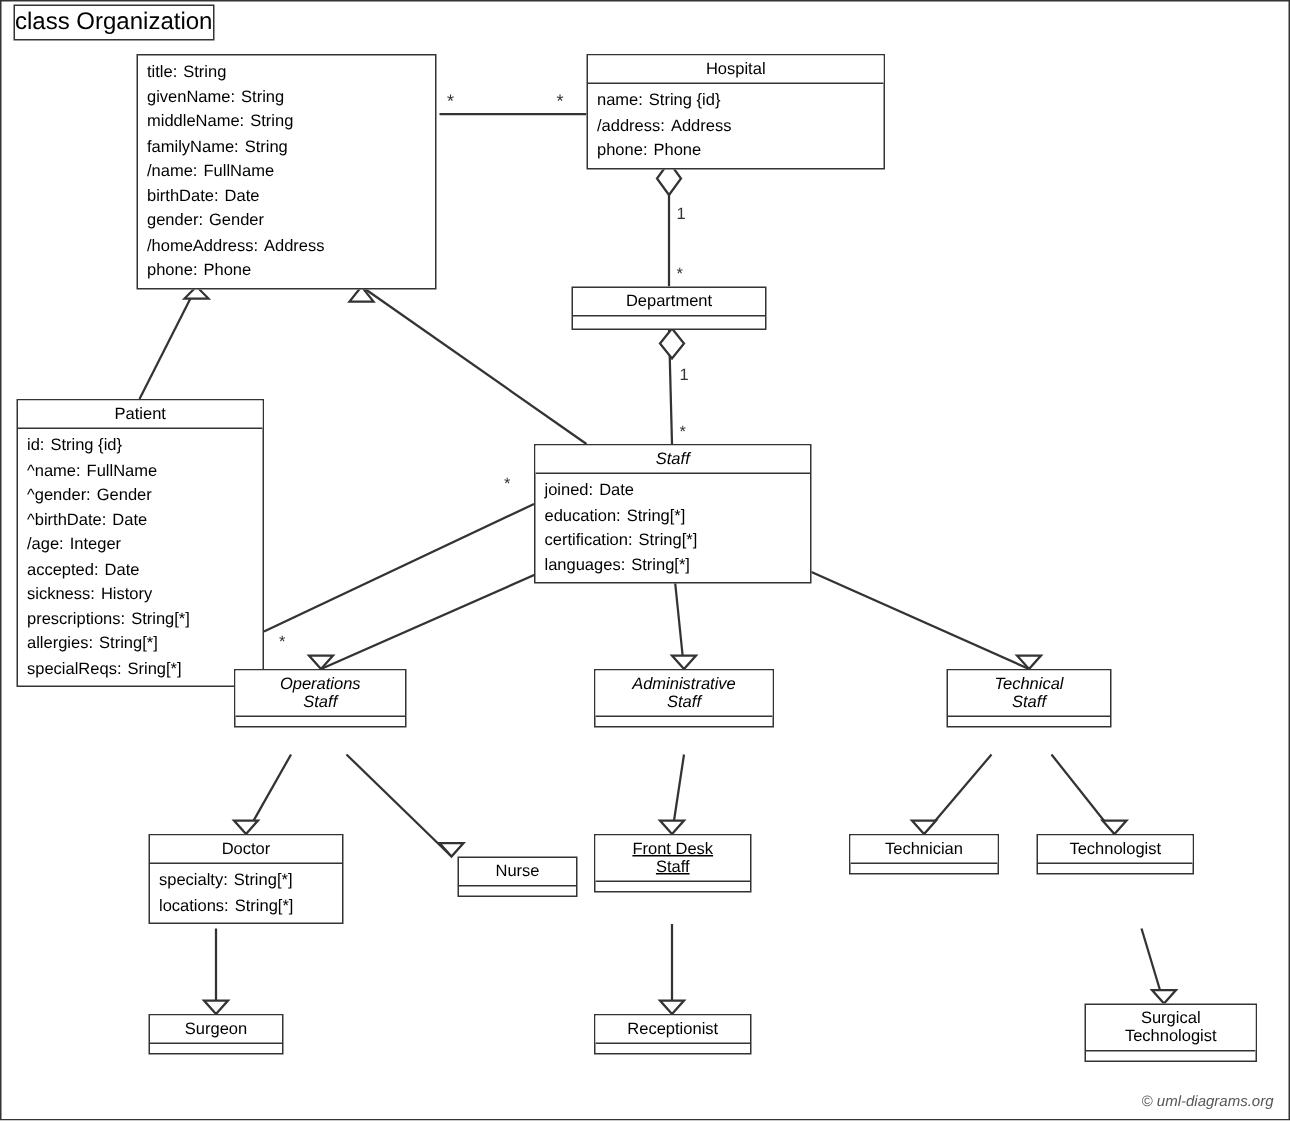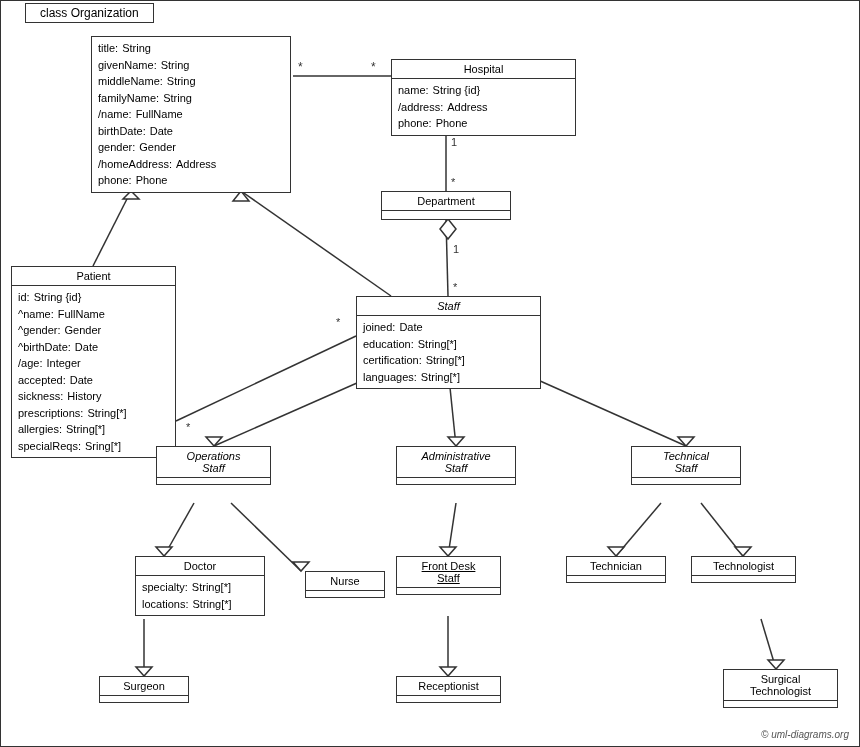--- a/index.html
+++ b/index.html
@@ -17,23 +17,22 @@
       height: 747px;
       position: relative;
       border: 1.5px solid #333;
     }
     .diagram-label {
       position: absolute;
       top: 2px;
       left: 8px;
       background: #fff;
       border: 1.5px solid #333;
-      padding: 2px 14px;
-      font-size: 12px;
-      margin-left: 16px;
+      padding: 2px 0;
+      font-size: 16px;
     }
     .uml-class {
       position: absolute;
       border: 1.5px solid #333;
       background: #fff;
       text-align: left;
     }
     .uml-class .class-header {
       border-bottom: 1.5px solid #333;
       padding: 3px 6px;
@@ -182,21 +181,21 @@
           <span class="attr-name">/homeAddress:</span>
           <span class="attr-type">Address</span>
         </div>
       <div class="attr-row">
           <span class="attr-name">phone:</span>
           <span class="attr-type">Phone</span>
         </div>
     </div>
   </div>
 
-  <div class="uml-class" style="left:390px; top:35px; width:185px;margin-top:23px;">
+  <div class="uml-class" style="left:390px; top:35px; width:199px;">
     <div class="class-header non-italic">Hospital</div>
     <div class="class-body">
       <div class="attr-row">
           <span class="attr-name">name:</span>
           <span class="attr-type">String {id}</span>
         </div>
       <div class="attr-row">
           <span class="attr-name">/address:</span>
           <span class="attr-type">Address</span>
         </div>
@@ -296,21 +295,21 @@
     <div class="class-body" style="min-height:4px;"></div>
   </div>
 
   <div class="uml-class" style="left:630px; top:445px; width:110px; text-align:center;">
     <div class="class-header">
       <em>Technical<br>Staff</em>
     </div>
     <div class="class-body" style="min-height:4px;"></div>
   </div>
 
-  <div class="uml-class" style="left:98px; top:555px; width:130px;margin-left:36px;">
+  <div class="uml-class" style="left:98px; top:555px; width:130px;">
     <div class="class-header non-italic">Doctor</div>
     <div class="class-body">
       <div class="attr-row">
           <span class="attr-name">specialty:</span>
           <span class="attr-type">String[*]</span>
         </div>
       <div class="attr-row">
           <span class="attr-name">locations:</span>
           <span class="attr-type">String[*]</span>
         </div>

